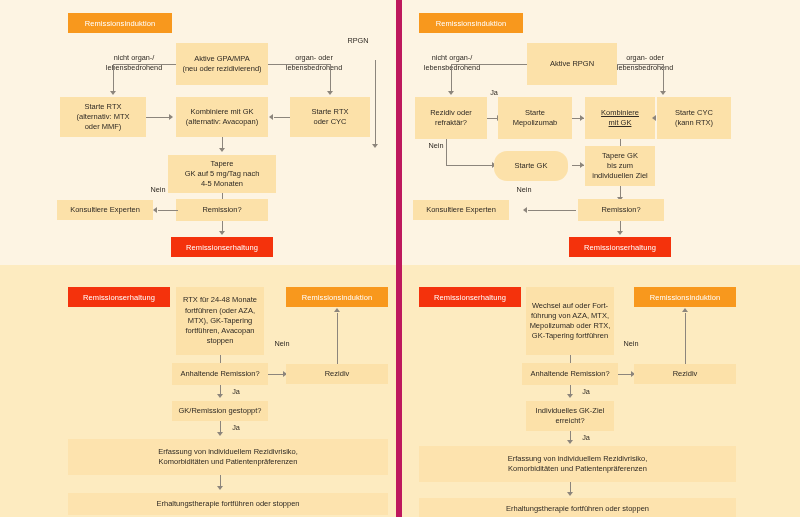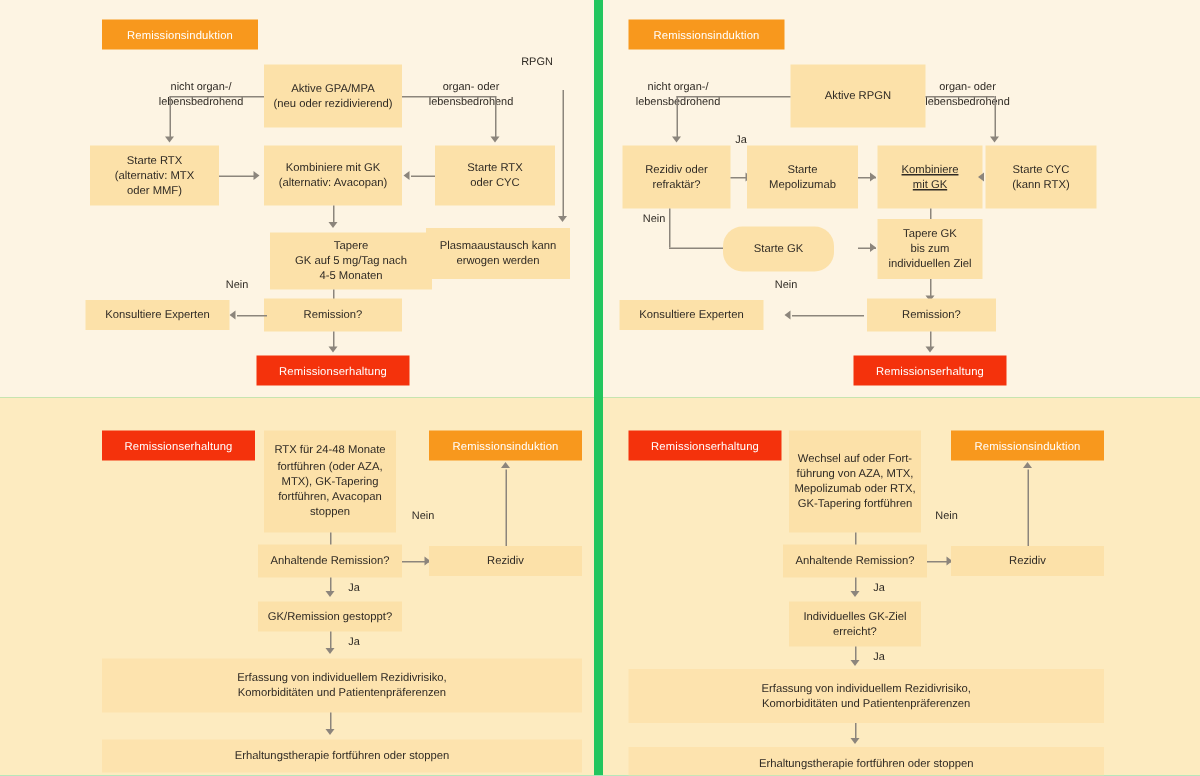--- a/index.html
+++ b/index.html
@@ -3,21 +3,21 @@
 <meta charset="utf-8">
 <style>
   * { box-sizing: border-box; }
   html, body {
     margin: 0; padding: 0;
     width: 800px; height: 517px;
     background: #ffffff;
     font-family: "Liberation Sans", sans-serif;
     overflow: hidden;
   }
-  #root { position: relative; width: 800px; height: 517px; background:#22c55e; }
+  #root { position: relative; width: 800px; height: 517px; background:#be185d; }
 
   .panel { position: absolute; overflow: hidden; }
   .panel.top  { background: #fdf4e3; }
   .panel.bot  { background: #fdebc0; }
 
   .tl { left: 0;   top: 0;   width: 396px; height: 265px; }
   .tr { left: 402px; top: 0; width: 398px; height: 265px; }
   .bl { left: 0;   top: 265px; width: 396px; height: 252px; }
   .br { left: 402px; top: 265px; width: 398px; height: 252px; }
 
@@ -122,26 +122,24 @@
     <div class="node" style="left:290px; top:97px; width:80px; height:40px;">Starte RTX
 oder CYC</div>
 
     <div class="ln lnh" style="left:146px; top:117px; width:24px;"></div>
     <div class="arw right" style="left:169px; top:114px;"></div>
     <div class="ln lnh" style="left:274px; top:117px; width:16px;"></div>
     <div class="arw left" style="left:269px; top:114px;"></div>
 
     <div class="ln lnv" style="left:222px; top:137px; height:12px;"></div>
     <div class="arw down" style="left:219px; top:148px;"></div>
-    <div class="node" style="left:180px; top:155px; width:108px; height:38px;">Tapere
+    <div class="node" style="left:168px; top:155px; width:108px; height:38px;">Tapere
 GK auf 5 mg/Tag nach
 4-5 Monaten</div>
 
-    <div class="node" style="left:284px; top:152px; width:96px; height:34px;">Plasmaaustausch kann
-erwogen werden</div>
 
     <div class="ln lnv" style="left:222px; top:193px; height:10px;"></div>
     <div class="arw down" style="left:219px; top:202px;"></div>
     <div class="node" style="left:176px; top:199px; width:92px; height:22px;">Remission?</div>
 
     <div class="lbl" style="left:140px; top:185px; width:36px;">Nein</div>
     <div class="ln lnh" style="left:158px; top:210px; width:20px;"></div>
     <div class="arw left" style="left:153px; top:207px;"></div>
     <div class="node" style="left:57px; top:200px; width:96px; height:20px;">Konsultiere Experten</div>
 
@@ -188,21 +186,21 @@
     <div class="node" style="left:255px; top:97px; width:74px; height:42px;">Starte CYC
 (kann RTX)</div>
     <div class="ln lnh" style="left:257px; top:118px; width:0px;"></div>
     <div class="arw left" style="left:250px; top:115px;"></div>
 
     <div class="lbl" style="left:18px; top:141px; width:32px;">Nein</div>
     <div class="ln lnv" style="left:44px; top:139px; height:26px;"></div>
     <div class="ln lnh" style="left:44px; top:165px; width:49px;"></div>
     <div class="arw right" style="left:90px; top:162px;"></div>
 
-    <div class="node" style="left:80px; top:151px; width:74px; height:30px;border-radius:13px;">Starte GK</div>
+    <div class="node" style="left:92px; top:151px; width:74px; height:30px;border-radius:13px;">Starte GK</div>
     <div class="ln lnh" style="left:170px; top:165px; width:12px;"></div>
     <div class="arw right" style="left:178px; top:162px;"></div>
 
     <div class="ln lnv" style="left:218px; top:139px; height:10px;"></div>
     <div class="arw down" style="left:215px; top:148px;"></div>
     <div class="node" style="left:183px; top:146px; width:70px; height:40px;">Tapere GK
 bis zum
 individuellen Ziel</div>
 
     <div class="ln lnv" style="left:218px; top:186px; height:12px;"></div>

